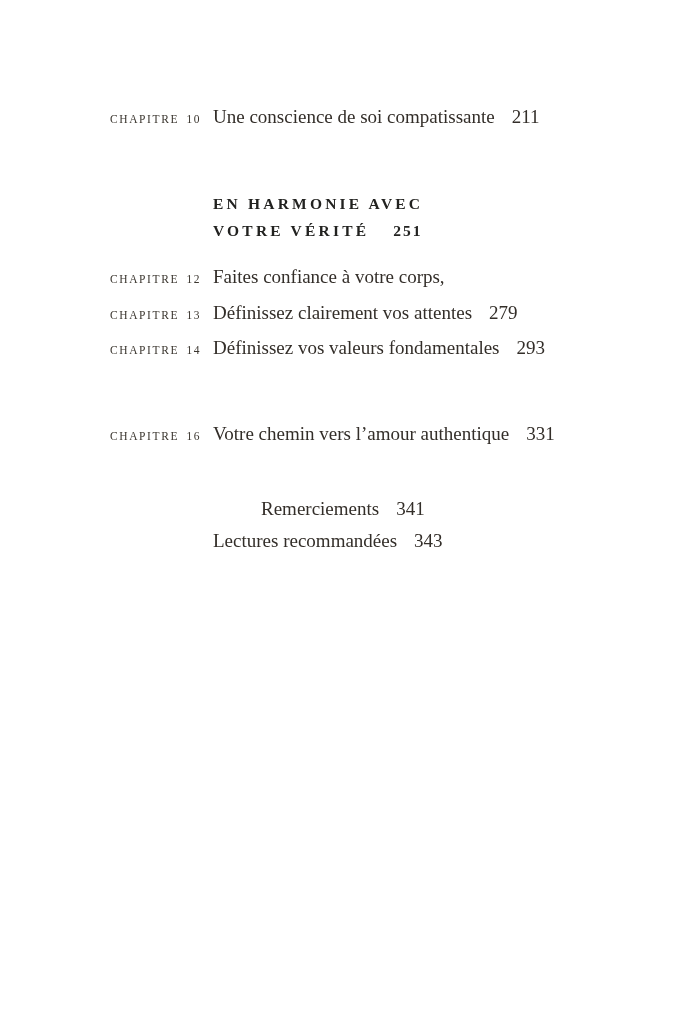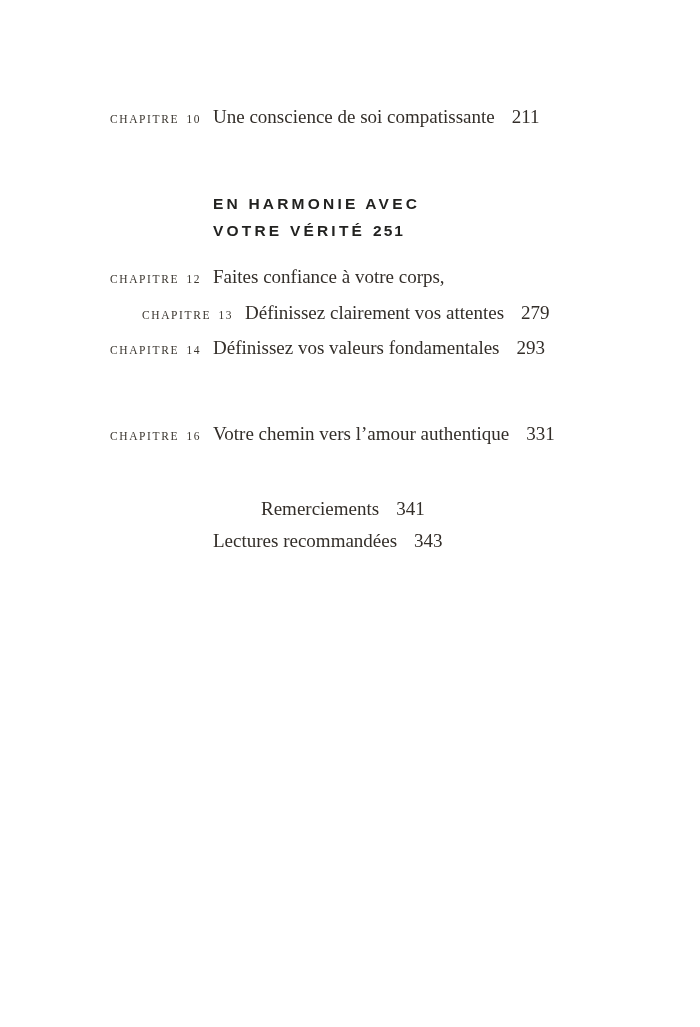--- a/index.html
+++ b/index.html
@@ -42,40 +42,40 @@
   .chap-title {
     font-size: 19px;
     color: #332e29;
   }
   .pageno {
     font-size: 19px;
     margin-left: 17px;
     color: #332e29;
   }
   .section-heading {
-    font-family: Liberation Sans, sans-serif;
+    font-family: Liberation Serif, serif;
   }
   .section-line {
     font-size: 15.5px;
     font-weight: 700;
     letter-spacing: 3.2px;
     line-height: 27px;
     color: #222220;
   }
   .sec-page {
-    margin-left: 8px;
+    margin-left: 24px;
     letter-spacing: 2px;
   }
   .back-title {
     font-size: 19px;
     color: #332e29;
   }
   
   .mt5  { margin-top: 5px; }
-  .mt6  { margin-top: 6px; margin-left: 32px; }
+  .mt6  { margin-top: 6px; }
   .mt12 { margin-top: 4px; }
   .mt17 { margin-top: 17px; }
   .mt19 { margin-top: 19px; }
   .mt45 { margin-top: 45px; margin-left: 48px; }
   .mt56 { margin-top: 56px; }
   .mt57 { margin-top: 57px; }
 </style>
 </head>
 <body>
 

